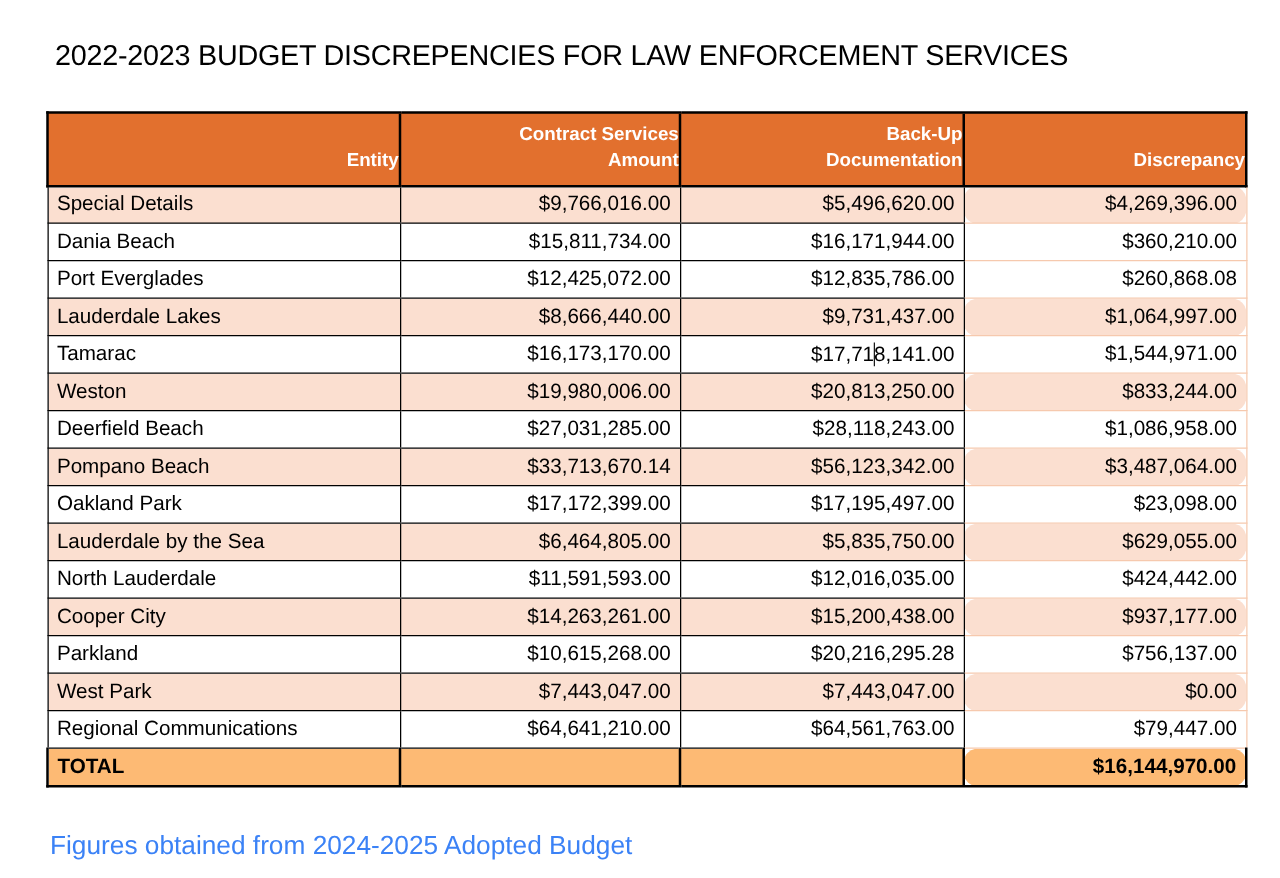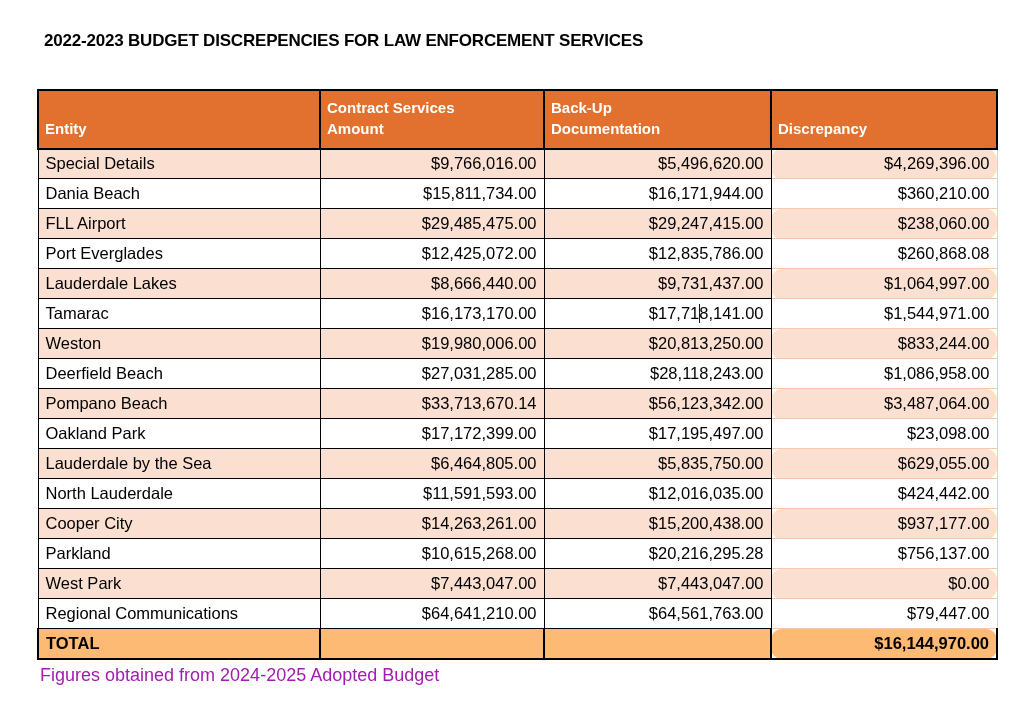--- a/index.html
+++ b/index.html
@@ -22,22 +22,22 @@
     left: 0;
     top: 0;
     width: 1024px;
     height: 702px;
   }
 
   .doc-title {
     position: absolute;
     left: 44px;
     top: 31px;
-    font-size: 17px;
-    font-weight: bold;
+    font-size: 23px;
+    font-weight: normal;
     letter-spacing: -0.2px;
     white-space: nowrap;
     color: #000000;
   }
 
   .table-wrap {
     position: absolute;
     left: 37px;
     top: 89px;
     width: 959px;
@@ -55,22 +55,22 @@
   col.c-backup      { width: 227px; }
   col.c-discrepancy { width: 226px; }
 
   
   thead th {
     background: #E2702E;
     color: #ffffff;
     font-size: 15px;
     font-weight: bold;
     vertical-align: bottom;
-    text-align: left;
-    padding: 6px 16px 8px 6px;
+    text-align: right;
+    padding: 6px 0 8px 6px;
     height: 50px;
     box-sizing: border-box;
     border-top: 2.5px solid #000000;
     border-bottom: 2.5px solid #000000;
     border-left: 2.5px solid #000000;
     line-height: 1.42;
   }
   thead th.last {
     border-right: 2.5px solid #000000;
   }
@@ -133,22 +133,22 @@
     border-left: 1.5px solid #1a1a1a;
     height: 19px;
     vertical-align: -4px;
     margin: 0 -0.5px;
   }
 
   .footnote {
     position: absolute;
     left: 40px;
     top: 665px;
-    font-size: 18px;
-    color: #a21caf;
+    font-size: 21px;
+    color: #3b82f6;
     white-space: nowrap;
   }
 </style>
 </head>
 <body>
 
 <div class="page">
 
   <div class="doc-title">2022-2023 BUDGET DISCREPENCIES FOR LAW ENFORCEMENT SERVICES</div>
 
@@ -184,26 +184,20 @@
             <td class="num">$9,766,016.00</td>
             <td class="num">$5,496,620.00</td>
             <td class="disc">$4,269,396.00</td>
           </tr>
           <tr>
             <td class="entity">Dania Beach</td>
             <td class="num">$15,811,734.00</td>
             <td class="num">$16,171,944.00</td>
             <td class="disc">$360,210.00</td>
           </tr>
-          <tr class="shaded">
-            <td class="entity">FLL Airport</td>
-            <td class="num">$29,485,475.00</td>
-            <td class="num">$29,247,415.00</td>
-            <td class="disc">$238,060.00</td>
-          </tr>
           <tr>
             <td class="entity">Port Everglades</td>
             <td class="num">$12,425,072.00</td>
             <td class="num">$12,835,786.00</td>
             <td class="disc">$260,868.08</td>
           </tr>
           <tr class="shaded">
             <td class="entity">Lauderdale Lakes</td>
             <td class="num">$8,666,440.00</td>
             <td class="num">$9,731,437.00</td>

